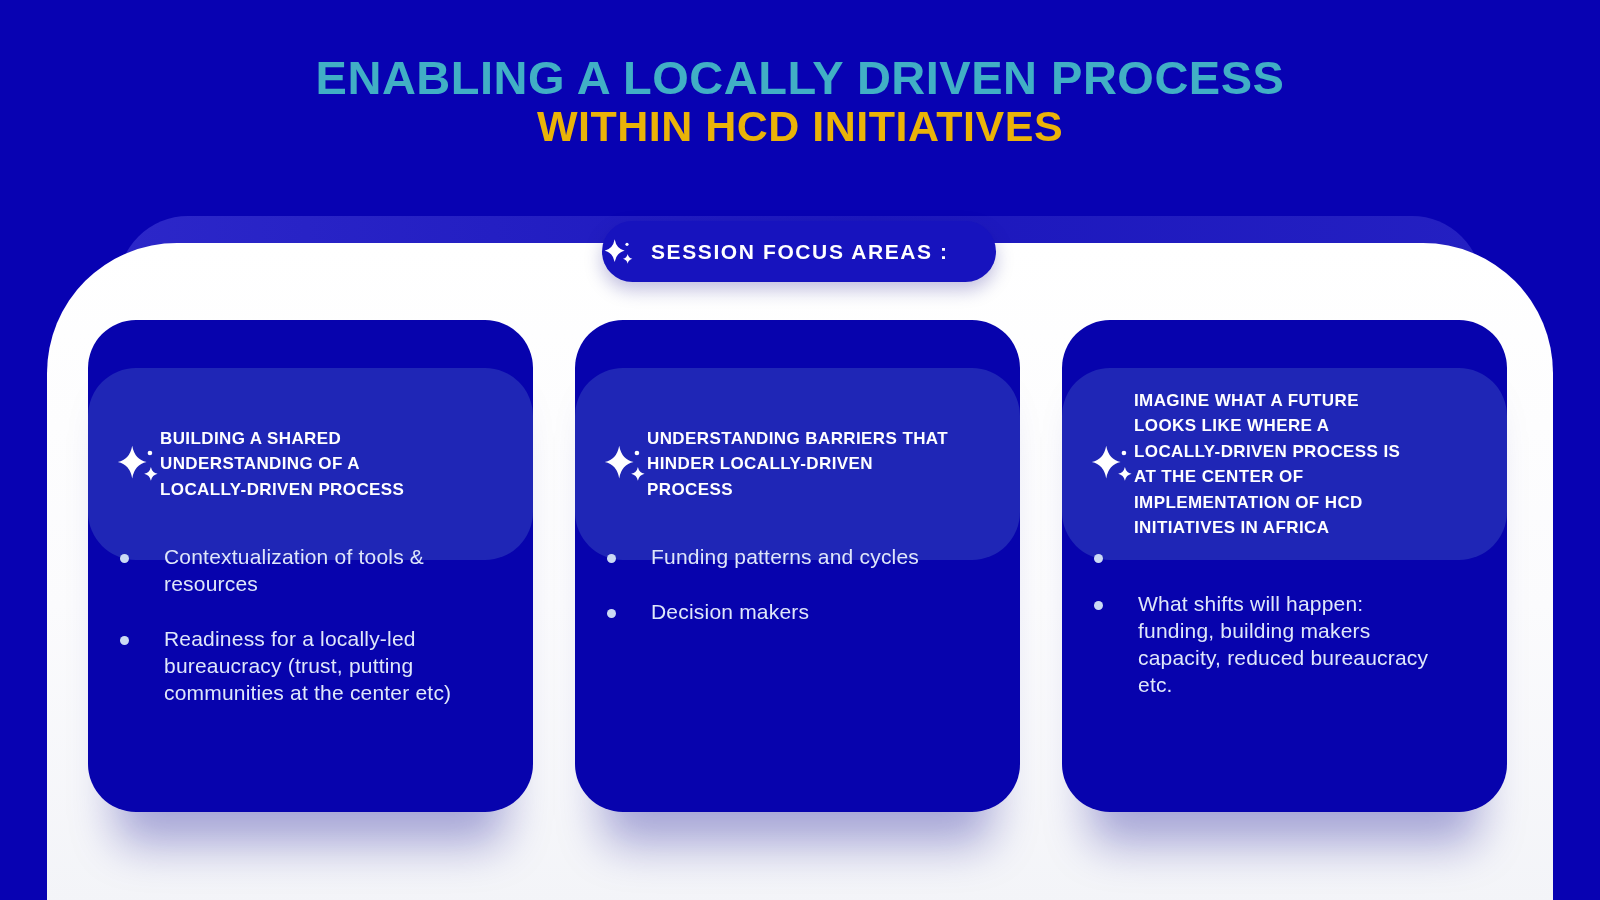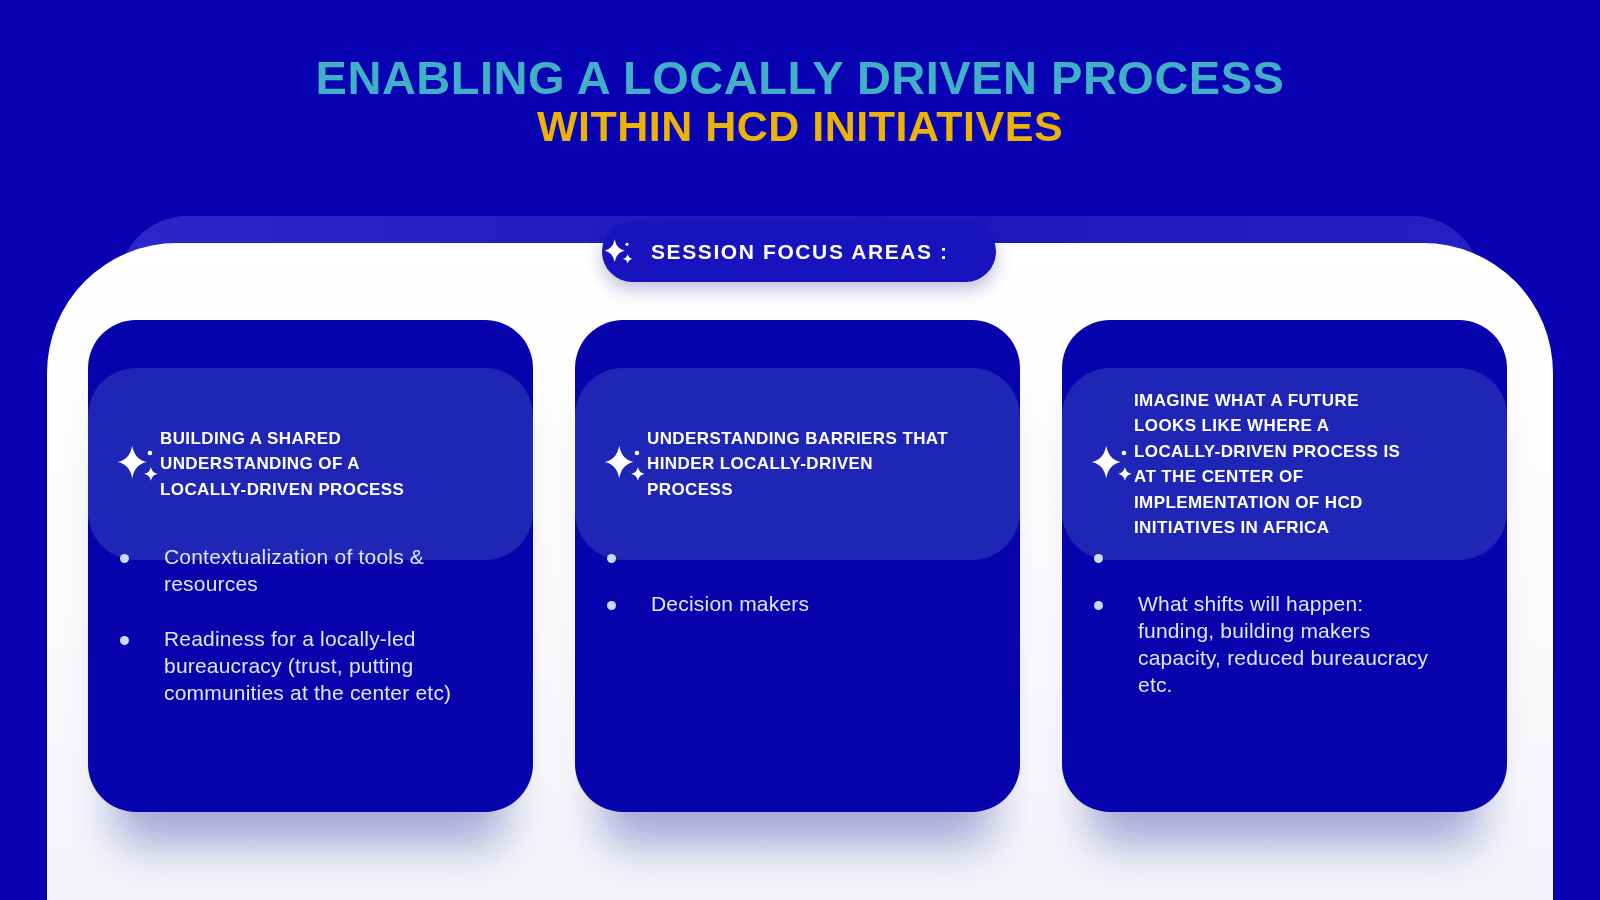--- a/index.html
+++ b/index.html
@@ -100,20 +100,21 @@
         <path d="M38.5 27 Q39.8 33 45.5 34.3 Q39.8 35.6 38.5 41.5 Q37.2 35.6 31.5 34.3 Q37.2 33 38.5 27 Z"></path>
         <circle cx="37.5" cy="12.5" r="2.4"></circle>
       </svg>
       <p class="head-text">UNDERSTANDING BARRIERS THAT
 HINDER  LOCALLY-DRIVEN
 PROCESS</p>
     </div>
     <ul class="bullets">
       <li>
         <span class="dot"></span>
+        <span class="btext">Funding patterns and cycles</span>
       </li>
       <li>
         <span class="dot"></span>
         <span class="btext">Decision makers</span>
       </li>
     </ul>
   </section>
 
   <section class="card card-3">
     <div class="card-head">

